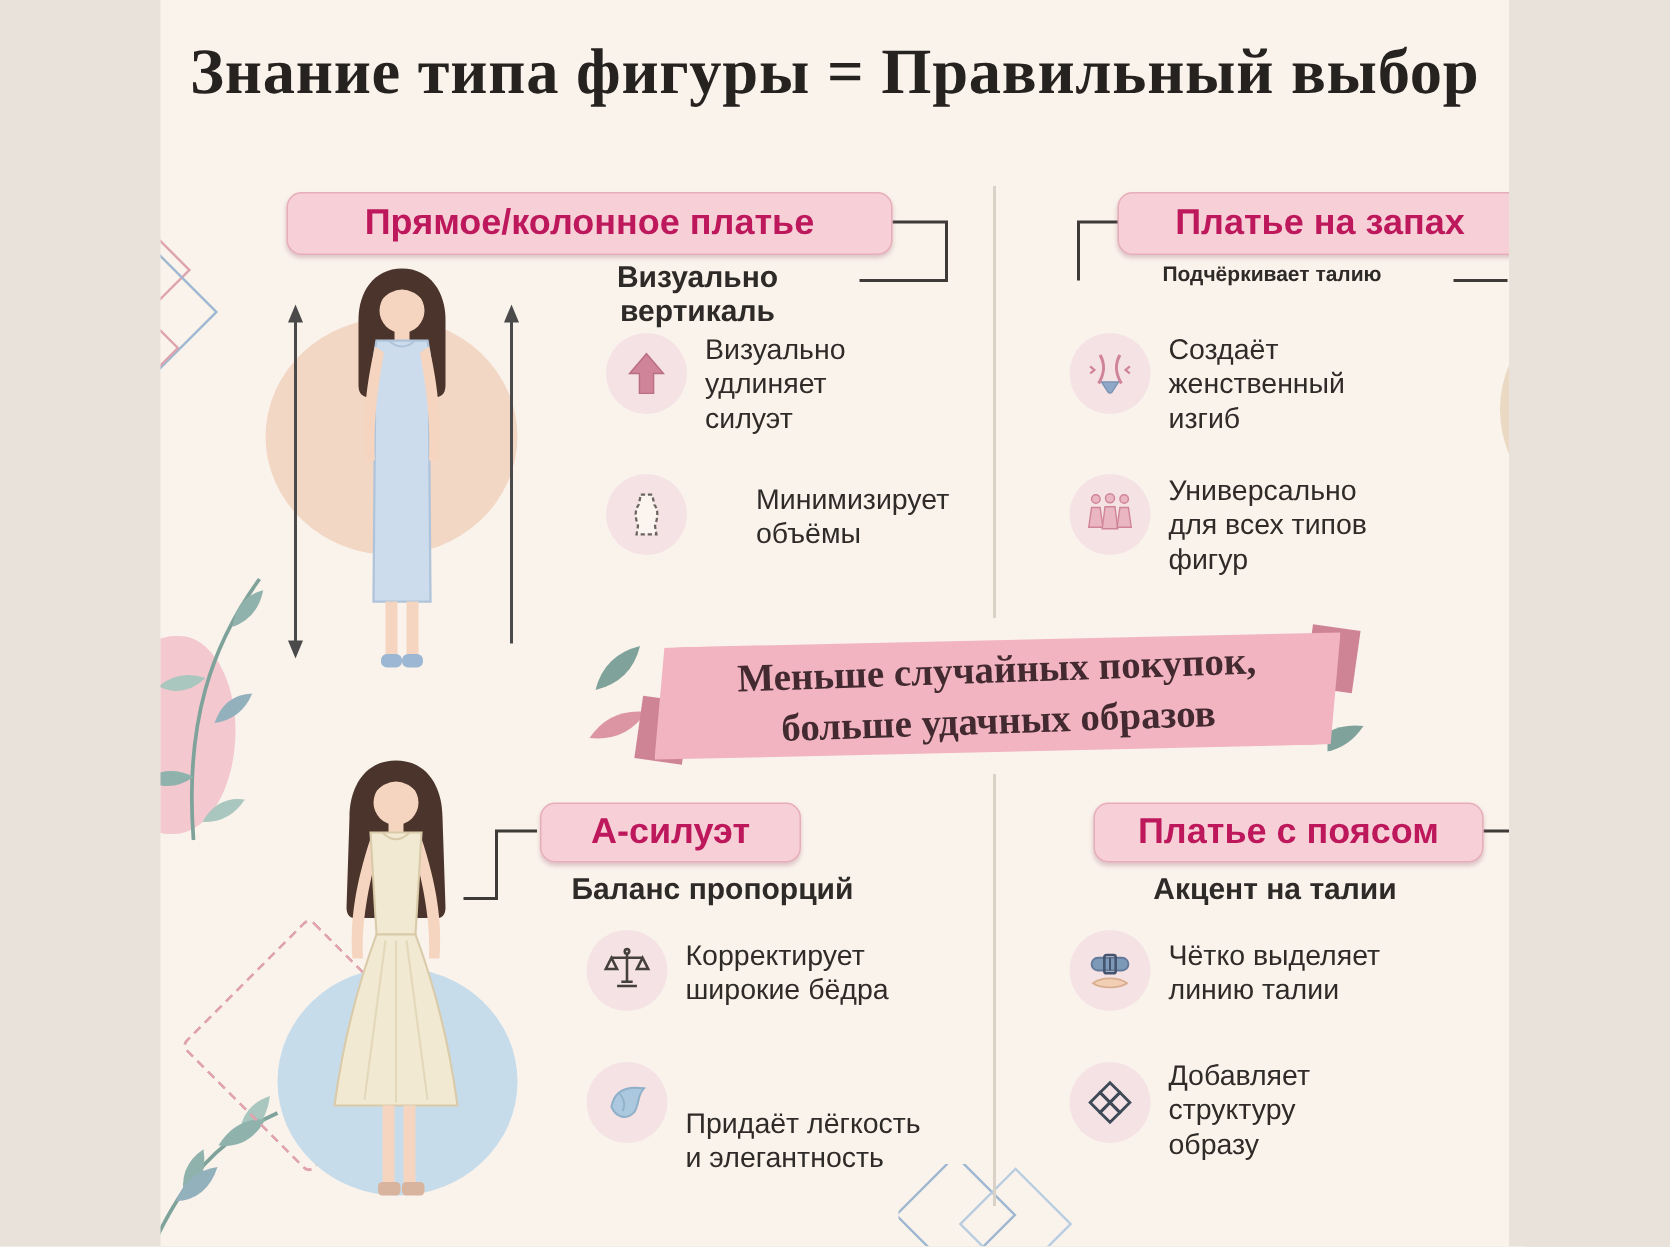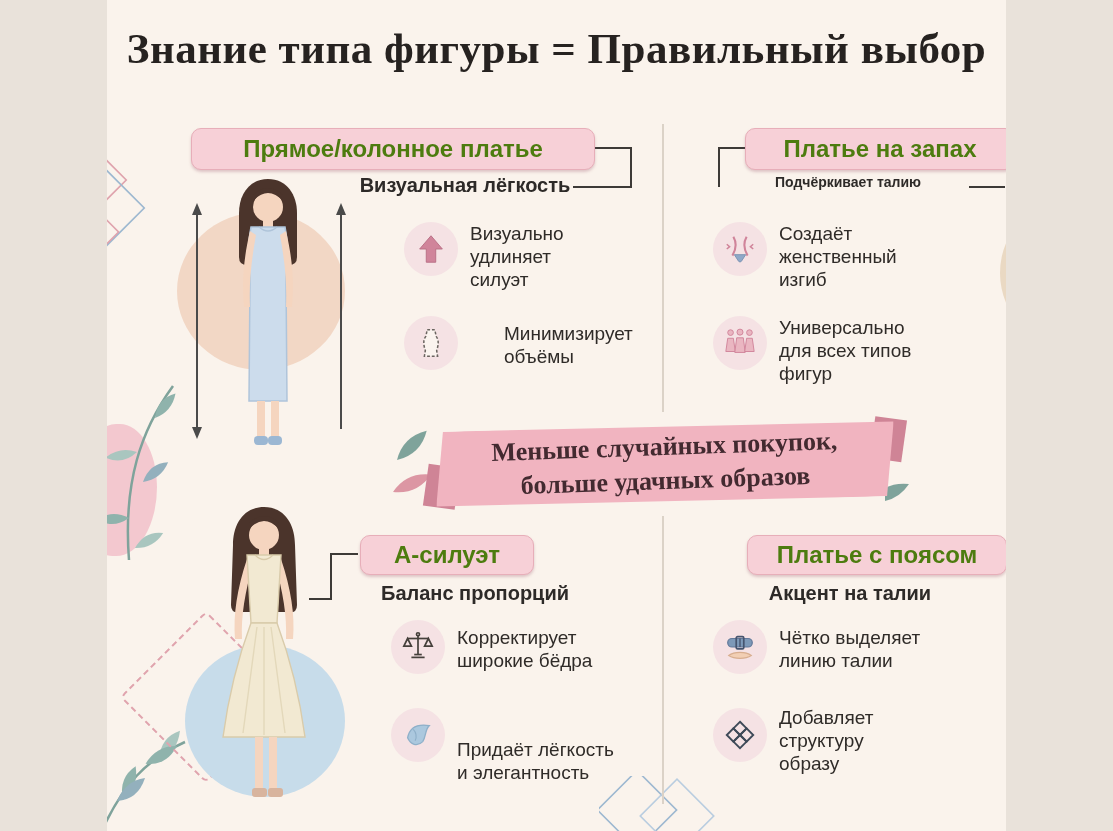--- a/index.html
+++ b/index.html
@@ -7,21 +7,21 @@
   #poster{position:relative;width:899px;height:831px;background:#faf3ec;overflow:hidden;margin:0 auto;}
   .decor{position:absolute;z-index:0;pointer-events:none;}
   .blob{position:absolute;z-index:0;}
   .circle-bg{position:absolute;border-radius:50%;z-index:1;}
   .figure{position:absolute;z-index:2;}
   #page-title{position:absolute;left:0;top:24px;width:100%;text-align:center;
     font-family:"Liberation Serif",serif;font-weight:700;font-size:43px;color:#262220;
     letter-spacing:.5px;z-index:4;}
   .pill{position:absolute;background:#f7d0d7;border:1px solid #e7aeb9;border-radius:10px;
     display:flex;align-items:center;justify-content:center;font-weight:700;font-size:24px;
-    color:#4d7c0f;box-shadow:0 2px 3px rgba(170,110,125,.35);z-index:4;}
+    color:#be185d;box-shadow:0 2px 3px rgba(170,110,125,.35);z-index:4;}
   .subtitle{position:absolute;font-weight:700;font-size:20px;color:#2d2a28;text-align:center;z-index:4;}
   .icon-circle{position:absolute;width:54px;height:54px;border-radius:50%;background:#f5e2e4;
     display:flex;align-items:center;justify-content:center;z-index:4;}
   .bullet-text{position:absolute;font-size:19px;line-height:1.22;color:#2f2b28;font-weight:500;z-index:4;}
   #connectors{position:absolute;left:0;top:0;z-index:3;pointer-events:none;}
   #banner{position:absolute;left:318px;top:420px;width:480px;height:88px;transform:rotate(-2deg);z-index:4;}
   .banner-fold{position:absolute;width:32px;height:42px;background:#cf8496;z-index:0;}
   #banner-main{position:absolute;left:10px;top:4px;right:10px;bottom:4px;background:#f1b4c0;
     clip-path:polygon(2% 0%,100% 7%,98% 100%,0% 93%);display:flex;flex-direction:column;
     align-items:center;justify-content:center;z-index:1;
@@ -86,21 +86,21 @@
       <polyline points="664,148 612,148 612,187"></polyline>
       <polyline points="862,187 898,187"></polyline>
       <polyline points="251,554 224,554 224,599 202,599"></polyline>
       <polyline points="882,554 908,554 908,594"></polyline>
     </g>
   </svg>
 
   <div id="page-title">Знание типа фигуры = Правильный выбор</div>
 
   <div class="pill" style="left:84px;top:128px;width:402px;height:40px;">Прямое/колонное платье</div>
-  <div class="subtitle" style="left:252px;top:174px;width:212px;">Визуальная лёгкость</div>
+  <div class="subtitle" style="left:252px;top:174px;width:212px;">Визуально вертикаль</div>
 
   <div class="circle-bg" style="left:70px;top:212px;width:168px;height:158px;background:#f2d7c5;"></div>
   <svg class="figure" style="left:66px;top:165px;" width="190" height="300" viewBox="0 0 190 300">
     <g stroke="#4a4a4a" stroke-width="2">
       <line x1="24" y1="48" x2="24" y2="264"></line>
       <line x1="168" y1="48" x2="168" y2="264"></line>
     </g>
     <polygon points="24,274 19,262 29,262" fill="#4a4a4a"></polygon>
     <polygon points="24,38 19,50 29,50" fill="#4a4a4a"></polygon>
     <polygon points="168,38 163,50 173,50" fill="#4a4a4a"></polygon>
@@ -239,21 +239,21 @@
   <div class="bullet-text" style="left:350px;top:626px;width:152px;">Корректирует широкие бёдра</div>
 
   <div class="icon-circle" style="left:284px;top:708px;">
     <svg width="34" height="34" viewBox="0 0 36 36">
       <path d="M7,21 C9,10 17,6 30,8 C25,13 27,19 23,25 C17,31 10,28 7,21 Z" fill="#abc8de" stroke="#8fb0c9" stroke-width="1.4"></path>
       <path d="M13,12 C16,15 17,20 15,24" stroke="#8fb0c9" fill="none" stroke-width="1.2"></path>
     </svg>
   </div>
   <div class="bullet-text" style="left:350px;top:714px;width:162px;margin-top:24px;">Придаёт лёгкость и элегантность</div>
 
-  <div class="pill" style="left:640px;top:535px;width:258px;height:38px;">Платье с поясом</div>
+  <div class="pill" style="left:622px;top:535px;width:258px;height:38px;">Платье с поясом</div>
   <div class="subtitle" style="left:648px;top:582px;width:190px;">Акцент на талии</div>
 
   <div class="circle-bg" style="left:900px;top:560px;width:168px;height:160px;background:#9cb9cd;"></div>
   <svg class="figure" style="left:895px;top:505px;" width="190" height="325" viewBox="0 0 190 325">
     <path d="M95,12 C74,12 64,30 64,50 L62,106 Q62,115 72,113 L118,113 Q128,115 128,106 L126,50 C126,30 116,12 95,12 Z" fill="#4b342b"></path>
     <circle cx="95" cy="40" r="15" fill="#f5d5bf"></circle>
     <path d="M80,34 Q95,18 110,34 L110,28 Q95,14 80,28 Z" fill="#4b342b"></path>
     <rect x="90" y="51" width="10" height="10" fill="#f5d5bf"></rect>
     <path d="M80,60 L60,65 L56,100 L70,102 Z" fill="#e0a5b2" stroke="#c9899a" stroke-width="1.3"></path>
     <path d="M110,60 L130,65 L134,100 L120,102 Z" fill="#e0a5b2" stroke="#c9899a" stroke-width="1.3"></path>

